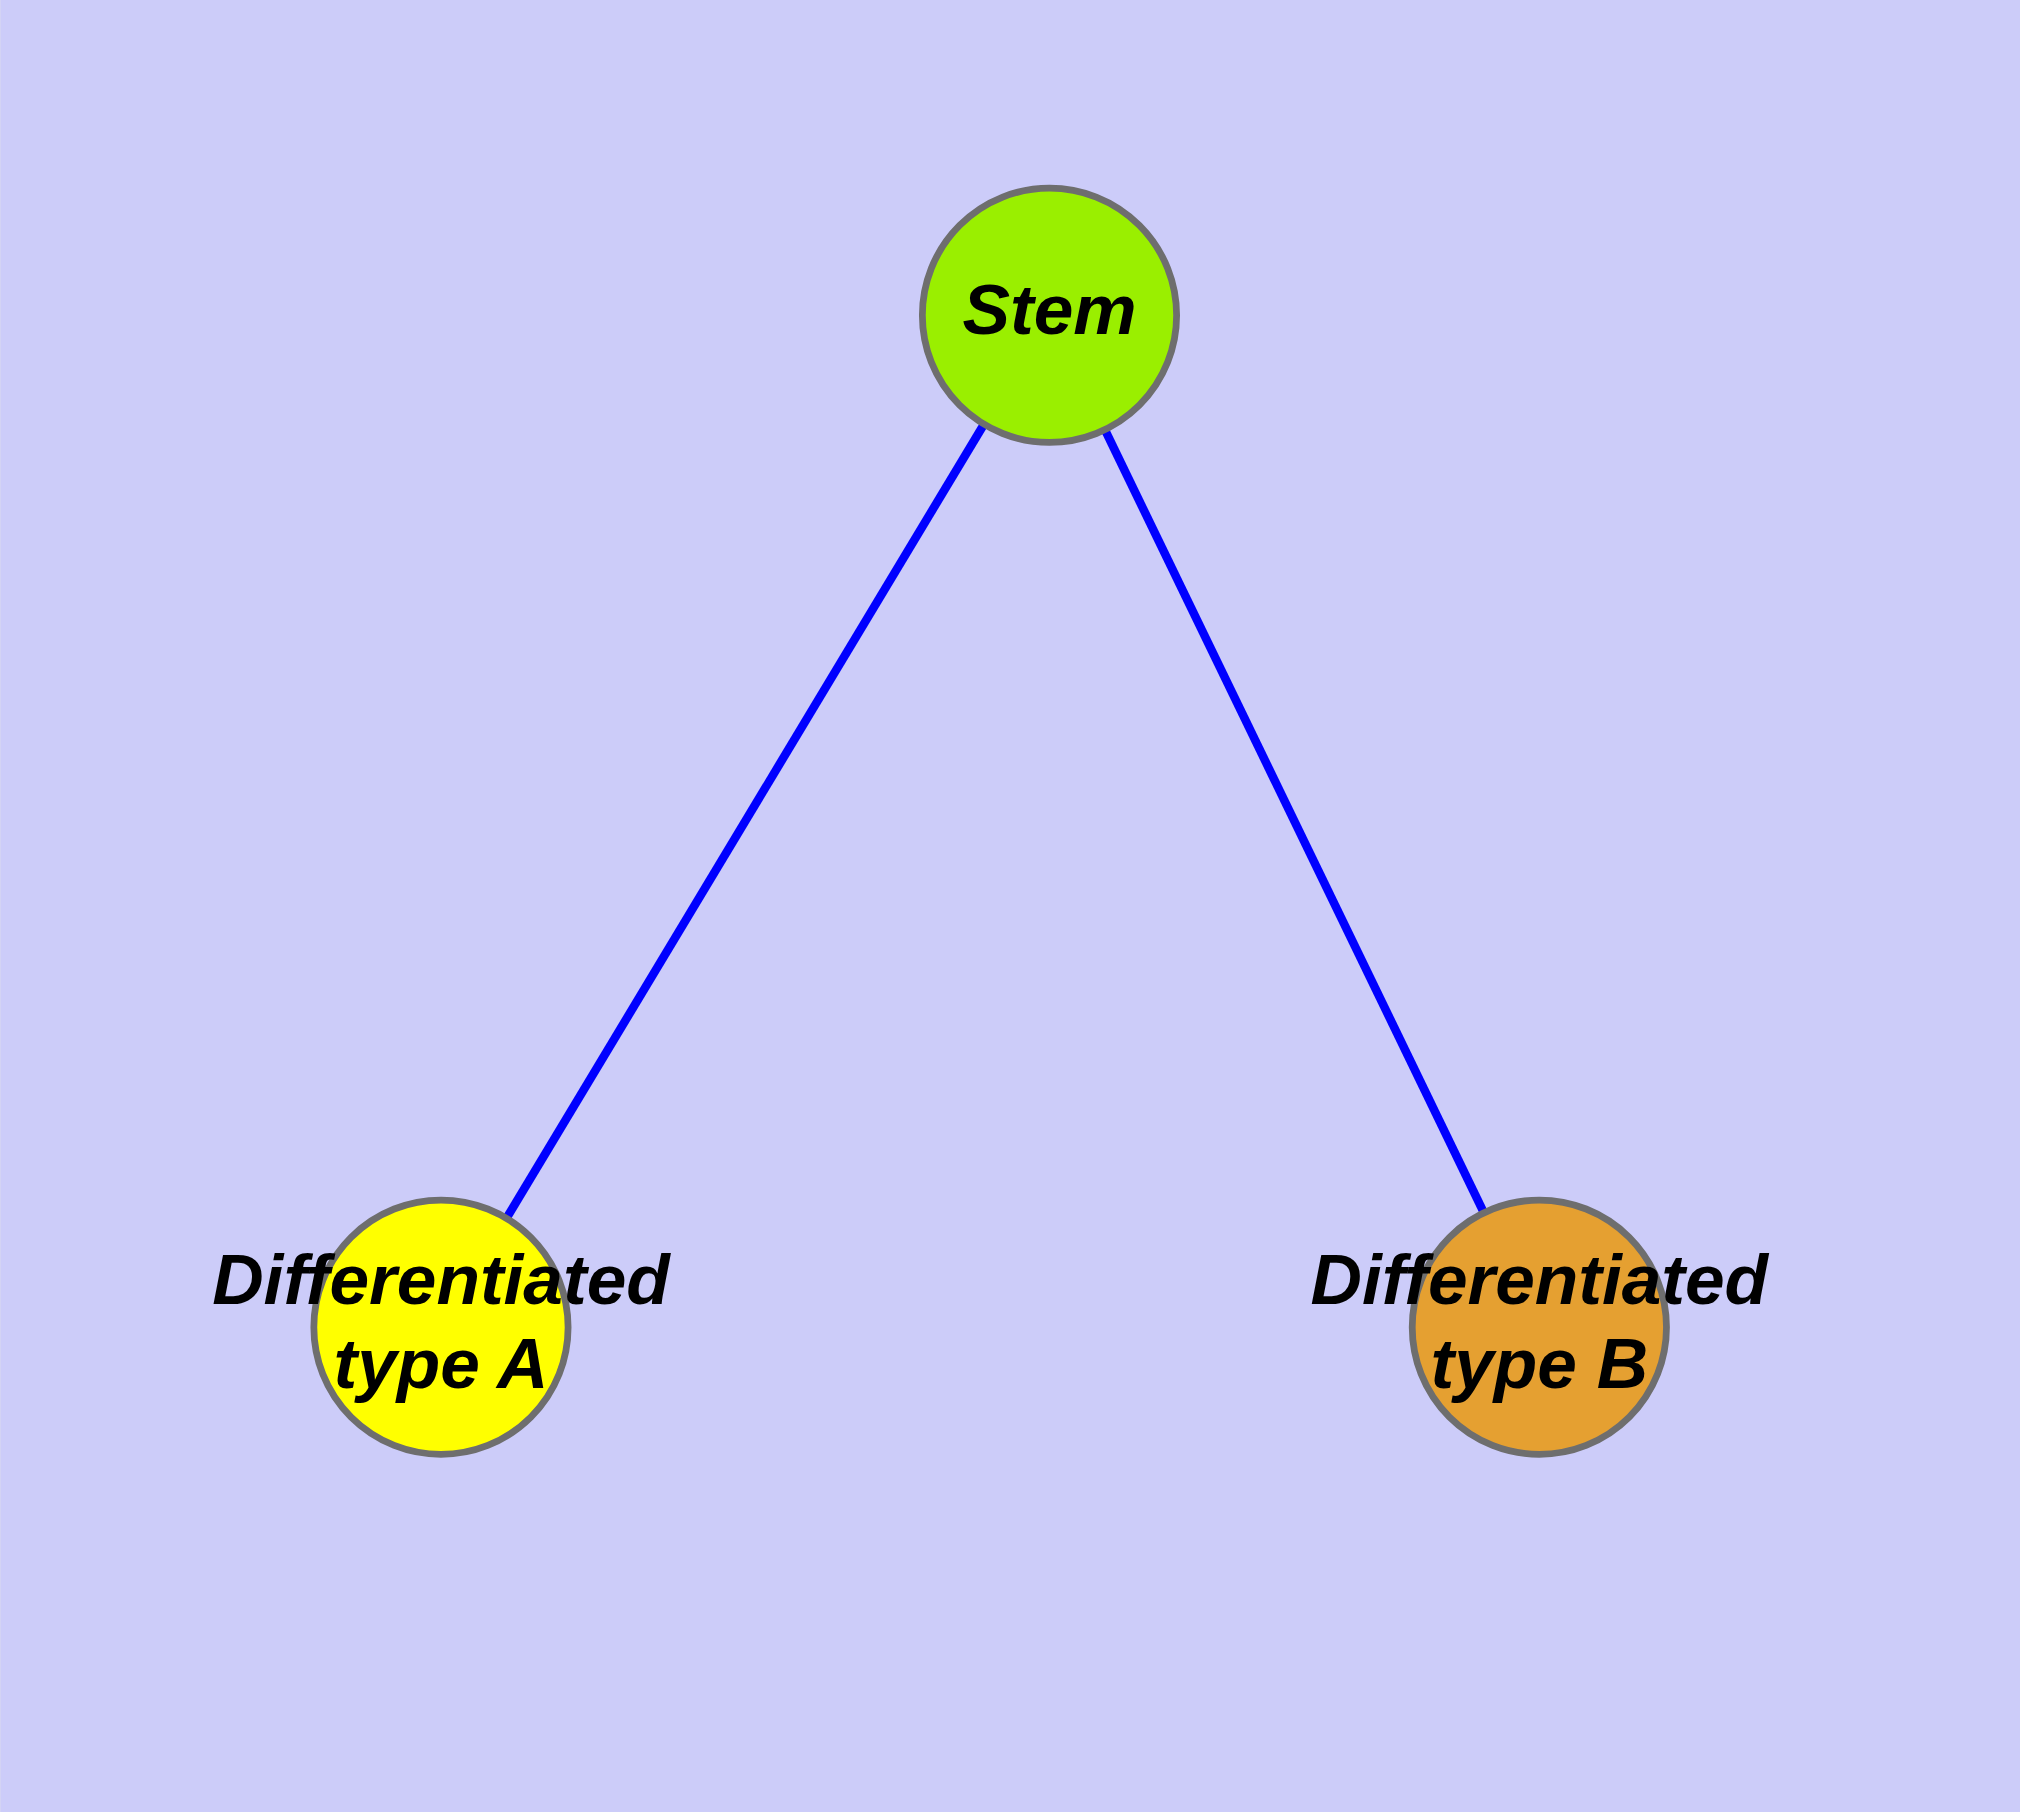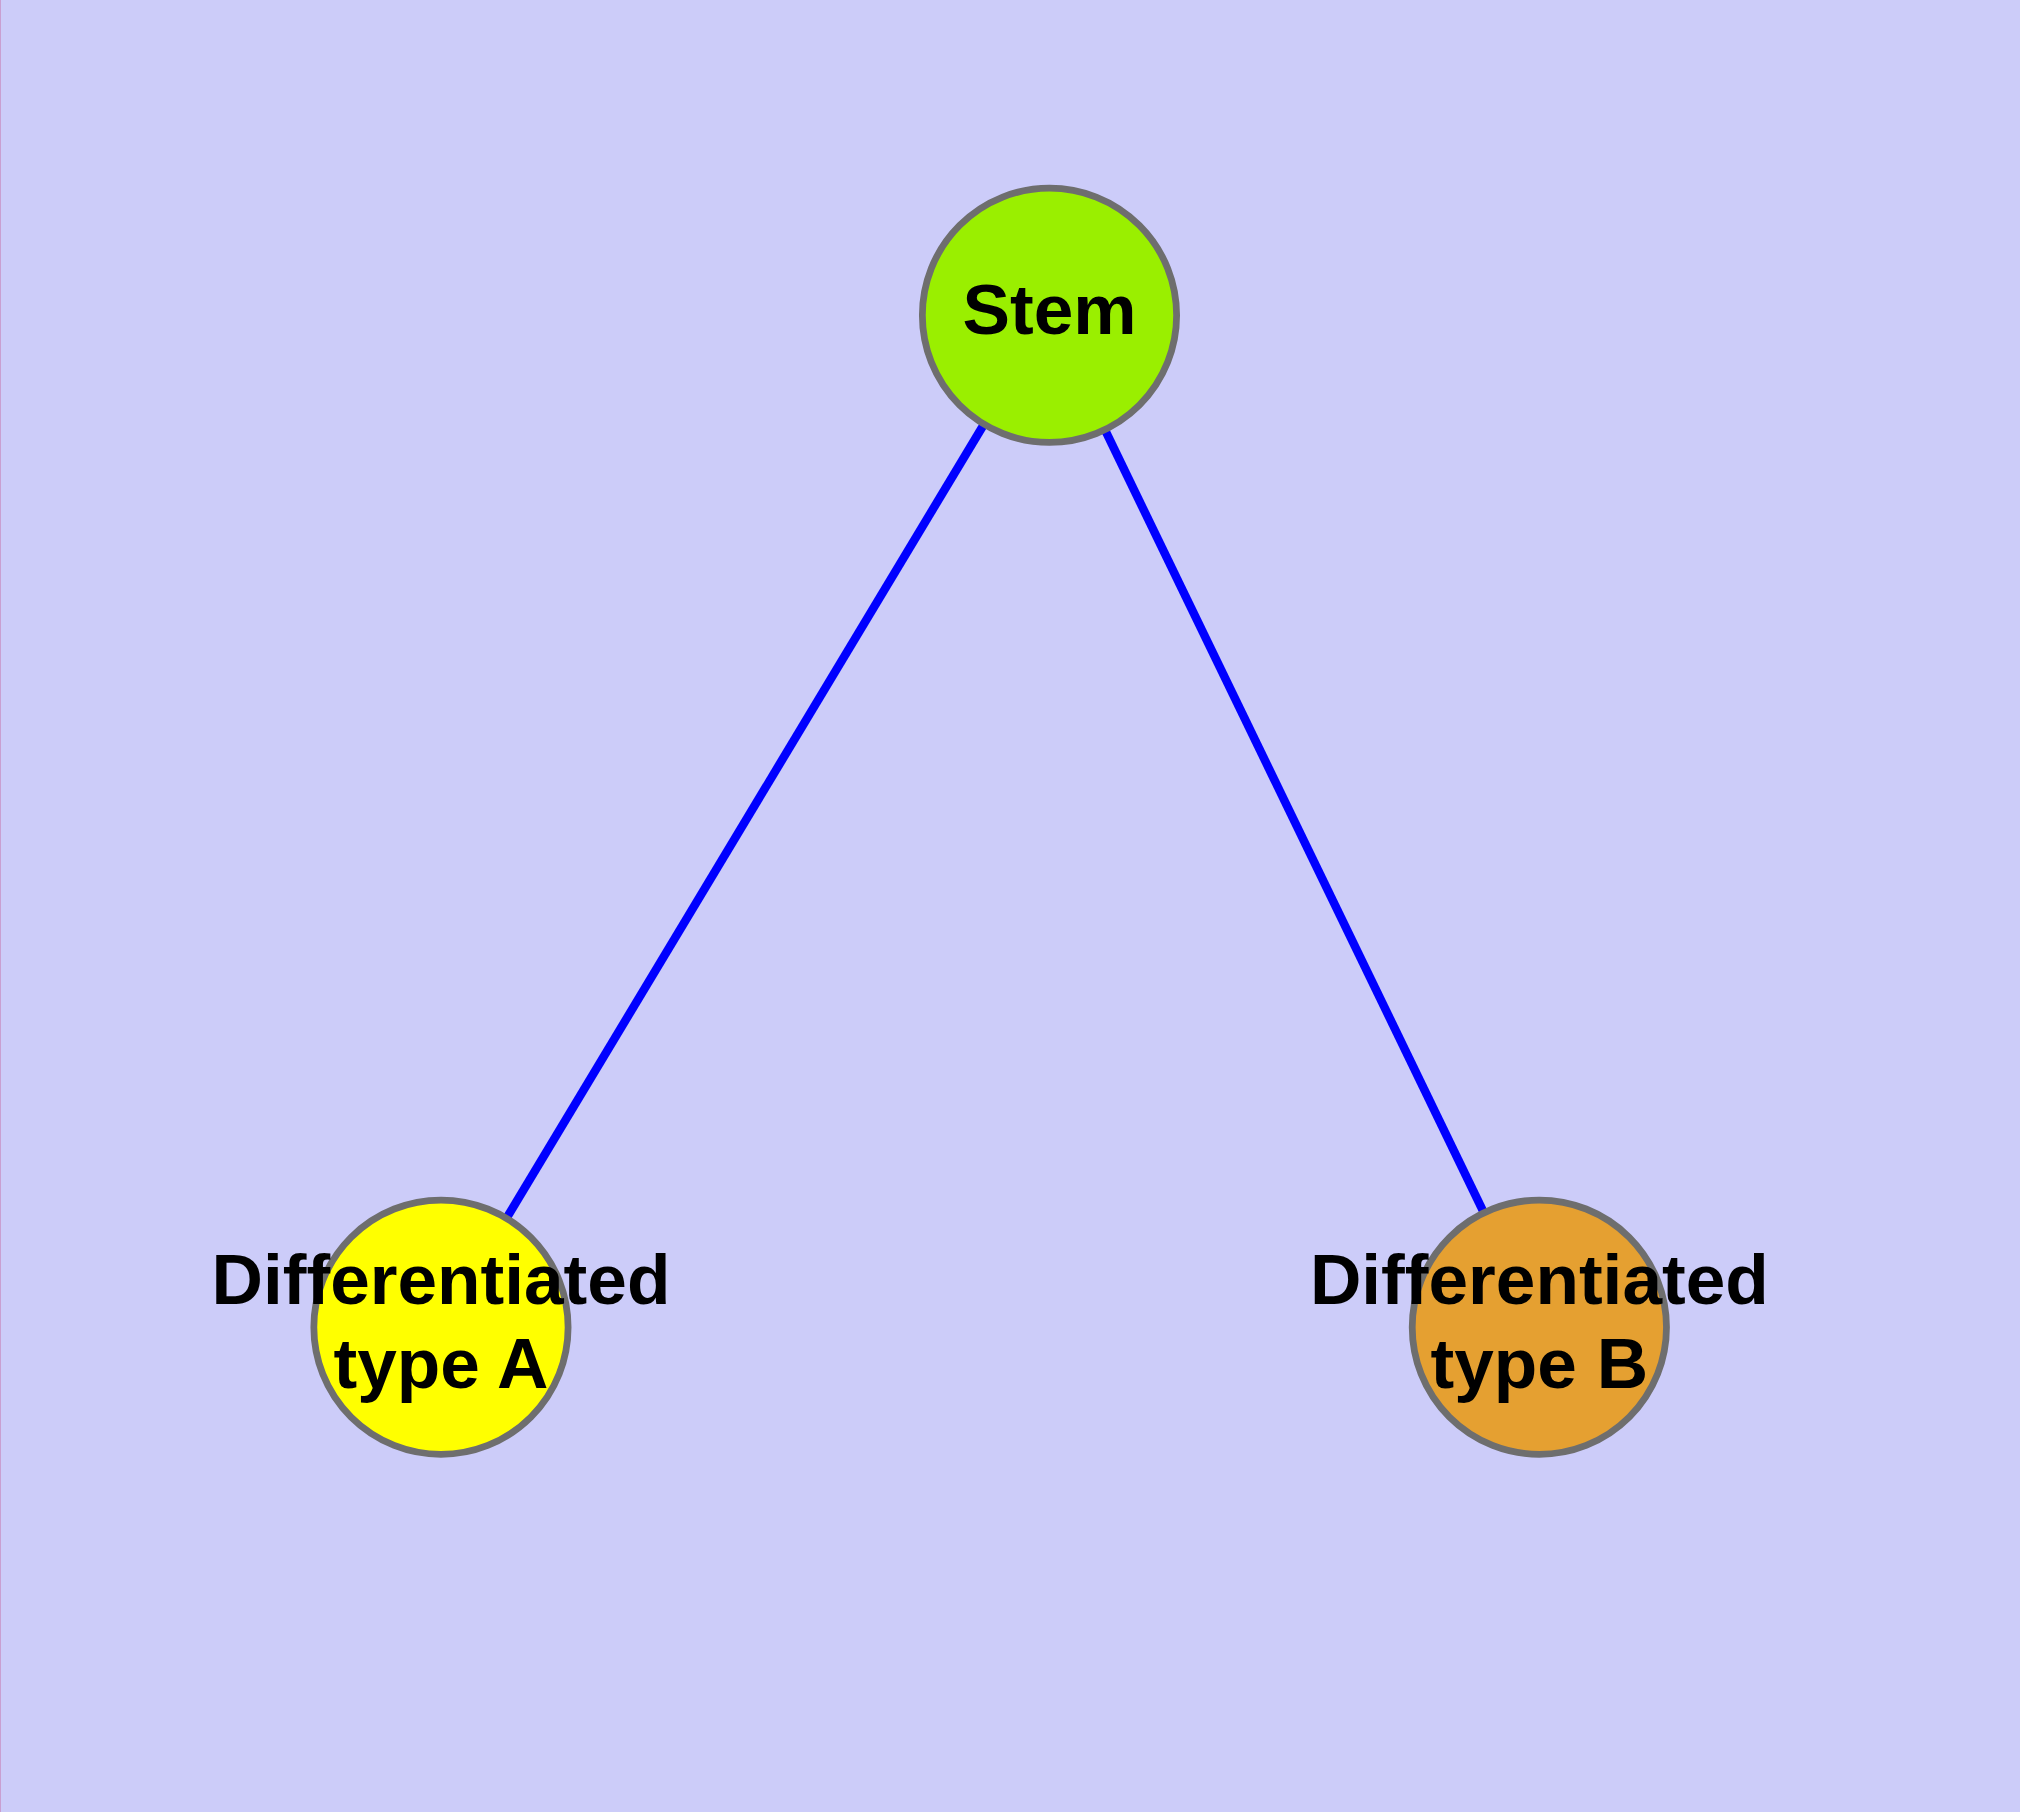--- a/index.html
+++ b/index.html
@@ -28,21 +28,21 @@
     font-weight: bold;
     fill: #000000;
     text-anchor: middle;
     dominant-baseline: middle;
     white-space: pre;
   }
 </style>
 </head>
 <body>
 
-<div id="canvas" style="background: #be185d;">
+<div id="canvas" style="background: #e5e5e5; font-style: italic;">
   <svg id="graph-svg" viewBox="0 0 2384 2138" xmlns="http://www.w3.org/2000/svg">
 
     <rect id="bg-rect" x="0" y="0" width="2384" height="2138" fill="#ccccf9"></rect>
 
     <g id="edges-layer">
         <line x1="1160.6990134674452" y1="500.54788011124015" x2="597.3009865325548" y2="1437.4521198887599" stroke="#0000ff" stroke-width="10" stroke-linecap="butt"></line>
         <line x1="1303.3577830585832" y1="507.01244458814597" x2="1750.6422169414168" y2="1430.9875554118541" stroke="#0000ff" stroke-width="10" stroke-linecap="butt"></line>
       </g>
     <g id="nodes-layer">
         <g>

